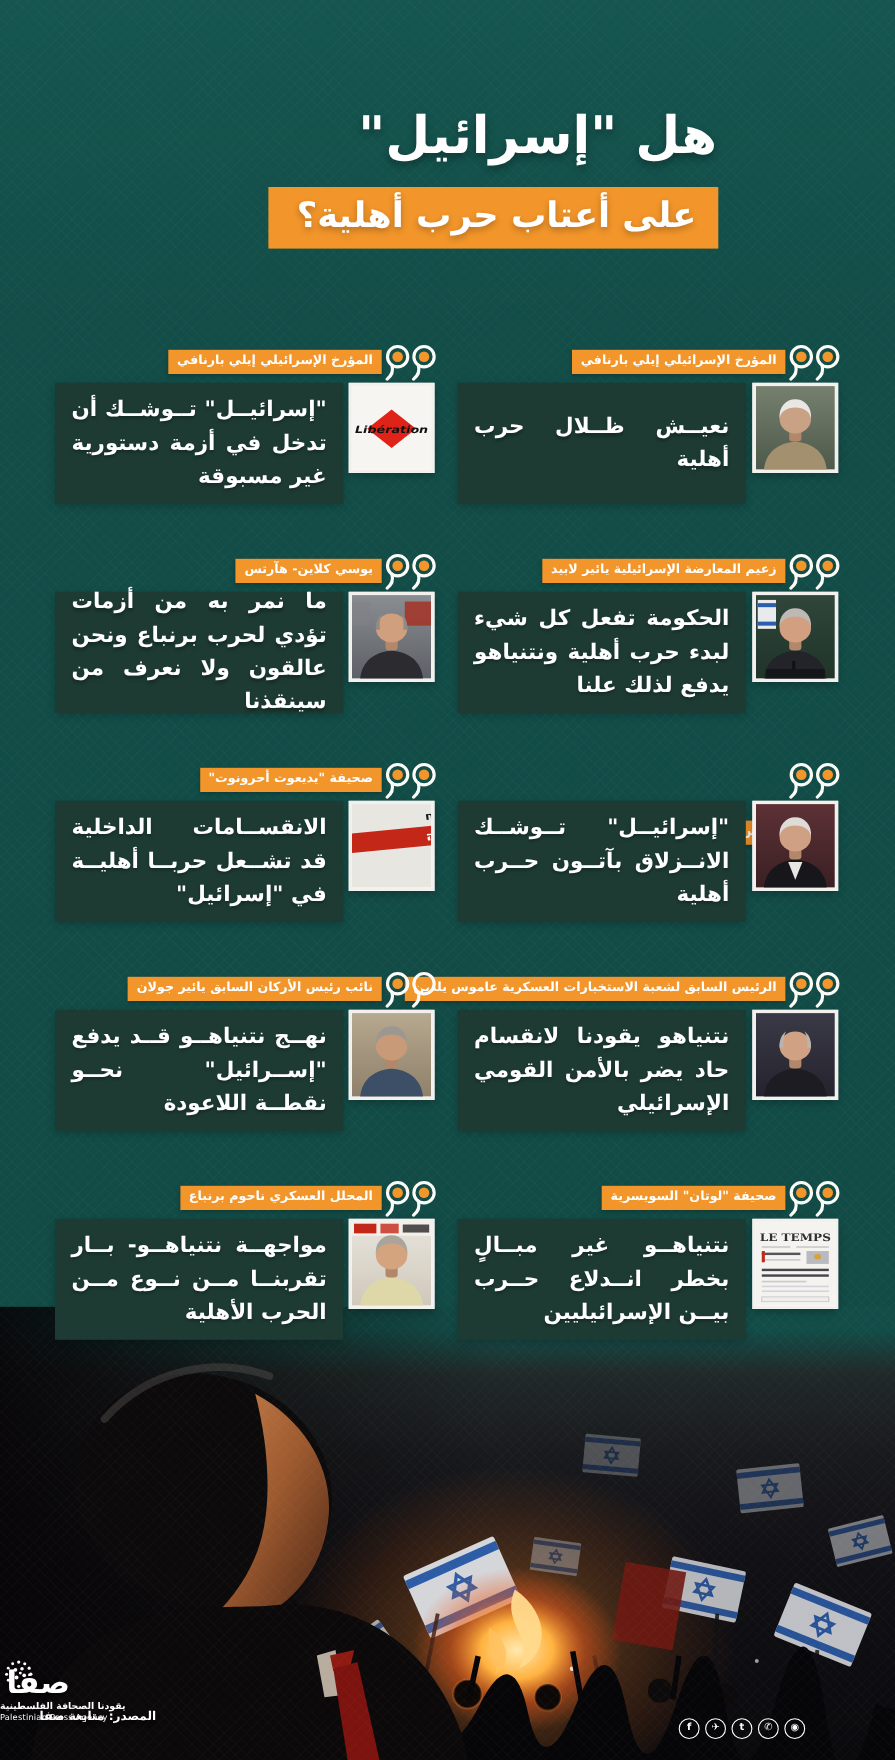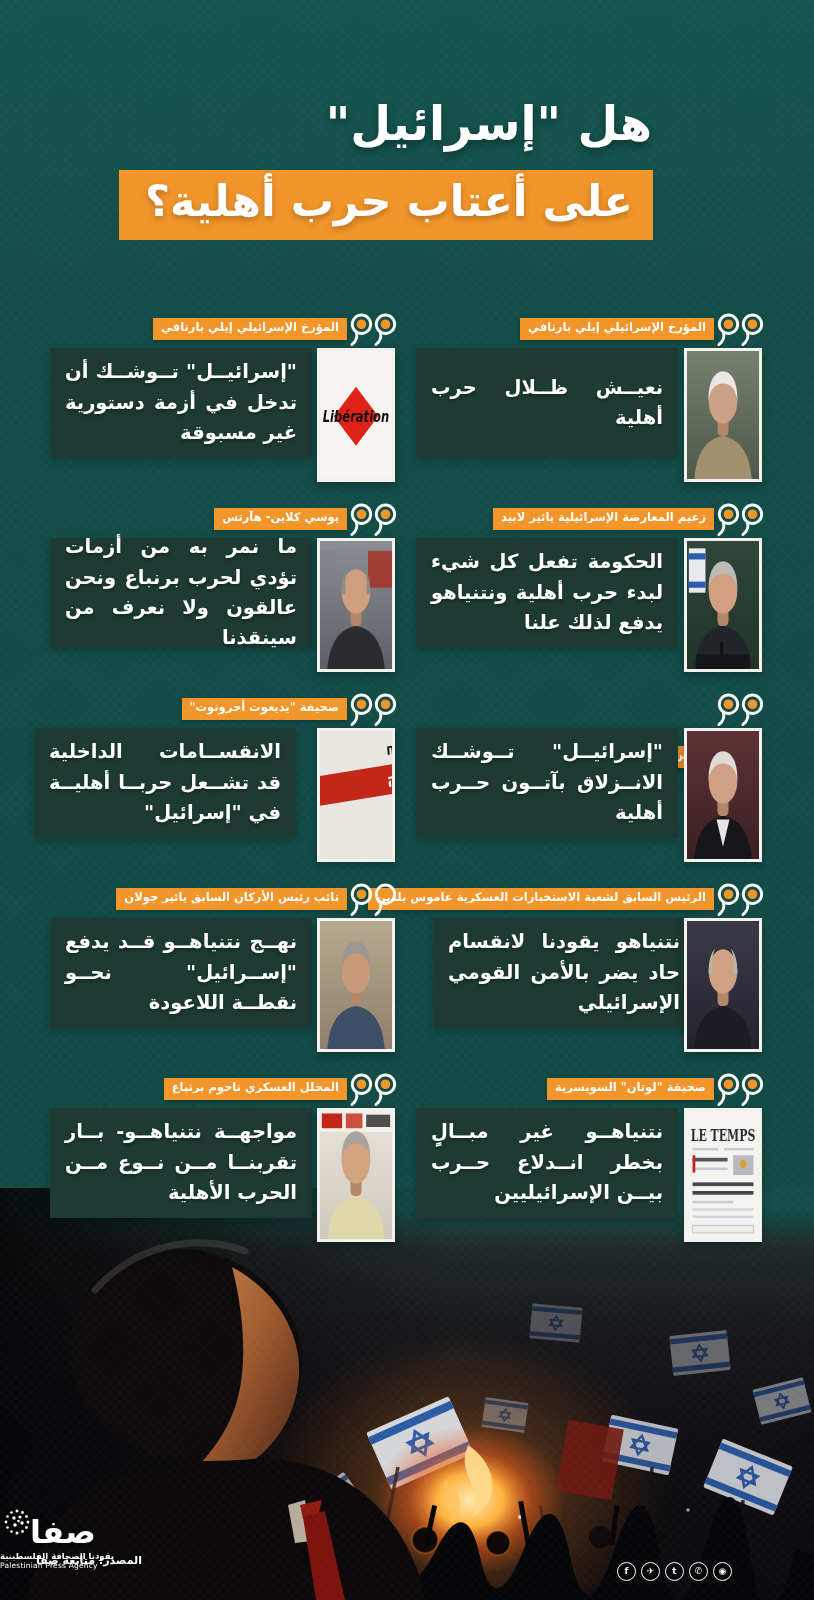--- a/index.html
+++ b/index.html
@@ -16,21 +16,21 @@
       repeating-linear-gradient(-45deg,rgba(255,255,255,.015) 0 1px,transparent 1px 7px);
   }
   
   .title-line1{
     position:absolute;top:96px;right:162px;z-index:5;
     color:#ffffff;font-size:47px;font-weight:bold;white-space:nowrap;
     text-shadow:0 4px 8px rgba(0,0,0,.35);
   }
   .title-line2{
     position:absolute;top:170px;right:161px;z-index:5;
-    background:#f2952a;color:#ffffff;font-size:43px;font-weight:bold;
+    background:#f2952a;color:#ffffff;font-size:32px;font-weight:bold;
     padding:6px 20px 12px 26px;white-space:nowrap;line-height:1.2;
     text-shadow:0 3px 6px rgba(0,0,0,.25);
   }
   
   .cards-layer{position:absolute;inset:0;z-index:6;}
   .src-label{
     position:absolute;background:#f2952a;color:#fff;
     font-size:11.5px;font-weight:bold;line-height:1;
     padding:4px 8px 6px 8px;white-space:nowrap;direction:rtl;
     box-shadow:0 2px 4px rgba(0,0,0,.25);
@@ -41,42 +41,42 @@
     position:absolute;width:262px;height:110px;background:#1d3b33;
     display:flex;align-items:center;box-shadow:0 3px 8px rgba(0,0,0,.22);
   }
   .qcard p{
     margin:0;width:100%;padding:0 15px;direction:rtl;
     color:#ffffff;font-size:19.5px;font-weight:bold;line-height:1.56;
     text-align:justify;text-align-last:right;
     text-shadow:0 2px 3px rgba(0,0,0,.3);
   }
   .qphoto{
-    position:absolute;width:78px;height:134px;background:#fff;
+    position:absolute;width:78px;height:82px;background:#fff;
     border:3px solid #f2f1ee;box-sizing:border-box;overflow:hidden;
     box-shadow:0 3px 8px rgba(0,0,0,.3);
   }
   .qphoto svg{display:block;width:100%;height:100%;}
   
   .montage{
     position:absolute;left:0;top:1188px;width:814px;height:412px;z-index:1;
     background:
       radial-gradient(270px 210px at 57% 74%, rgba(255,148,46,.40), rgba(230,110,30,.13) 55%, rgba(0,0,0,0) 76%),
       linear-gradient(90deg, rgba(7,5,7,.92) 0%, rgba(7,5,7,.35) 34%, rgba(7,5,7,0) 55%),
       linear-gradient(180deg, #134d48 0%, rgba(19,77,72,.92) 5%, rgba(33,39,39,.96) 15%, #191a1d 32%, #111014 56%, #0a090c 100%);
   }
   .montage svg.scene{position:absolute;left:0;bottom:0;}
   
   .source-line{
     position:absolute;top:1554px;left:36px;z-index:7;direction:rtl;
     color:#fff;font-size:11px;font-weight:bold;text-shadow:0 2px 4px rgba(0,0,0,.6);
   }
   .agency{position:absolute;right:684px;top:1516px;width:130px;z-index:7;color:#fff;direction:rtl;}
-  .agency .ar-logo{font-size:32px;font-weight:bold;line-height:1;display:block;text-align:left;
-    padding-left:30px;text-shadow:0 2px 5px rgba(0,0,0,.6);}
+  .agency .ar-logo{font-size:28px;font-weight:bold;line-height:1;display:block;text-align:left;
+    padding-left:6px;text-shadow:0 2px 5px rgba(0,0,0,.6);}
   .agency .dots{position:absolute;left:2px;top:-8px;}
   .agency .l1{display:block;font-size:8.5px;font-weight:bold;letter-spacing:.5px;margin-top:3px;text-align:left;direction:rtl;}
   .agency .l2{display:block;font-size:7.5px;font-weight:normal;letter-spacing:.2px;text-align:left;direction:ltr;}
   .socials{position:absolute;left:617px;top:1562px;z-index:7;display:flex;gap:5px;direction:ltr;}
   .soc{
     width:17px;height:17px;border:1.4px solid #fff;border-radius:50%;
     color:#fff;font-size:9px;font-weight:bold;line-height:17px;text-align:center;
     font-family:"DejaVu Sans",sans-serif;
   }
 </style>
@@ -239,21 +239,21 @@
  <g fill="none" stroke="#fbfbf8" stroke-width="3" stroke-linecap="round">
   <circle cx="13" cy="13" r="9.6"></circle>
             <path d="M7.6,21.3 C9.2,26.8 7,31.3 3,34.3"></path>
   <circle cx="38" cy="13" r="9.6"></circle>
             <path d="M32.6,21.3 C34.2,26.8 32,31.3 28,34.3"></path>
  </g>
  <circle cx="13" cy="13" r="5" fill="#f2952a"></circle>
           <circle cx="38" cy="13" r="5" fill="#f2952a"></circle>
         </svg></span>
       <span class="src-label" style="right: 467px; top: 698px;">صحيفة "يديعوت أحرونوت"</span>
-      <div class="qcard" style="left: 34px; top: 728px;">
+      <div class="qcard" style="left: 50px; top: 728px;">
         <p>الانقســامات الداخلية قد تشــعل حربــا أهليــة في "إسرائيل"</p>
       </div>
       <div class="qphoto" style="left: 317px; top: 728px;">
         <svg viewBox="0 0 78 104" preserveAspectRatio="none">
    <rect width="78" height="104" fill="#e8e6e0"></rect>
    <g transform="rotate(-7 39 52)" font-family="DejaVu Sans,sans-serif" font-weight="bold">
      <text x="76" y="24" font-size="13" fill="#17171a" text-anchor="end">ידיעות אח</text>
      <rect x="-8" y="32" width="96" height="24" fill="#c22718"></rect>
      <text x="74" y="50" font-size="15" fill="#ffffff" text-anchor="end">מעריב ה</text>
      <text x="76" y="88" font-size="20" fill="#141416" text-anchor="end">ישראל</text>
@@ -264,21 +264,21 @@
  <g fill="none" stroke="#fbfbf8" stroke-width="3" stroke-linecap="round">
   <circle cx="13" cy="13" r="9.6"></circle>
             <path d="M7.6,21.3 C9.2,26.8 7,31.3 3,34.3"></path>
   <circle cx="38" cy="13" r="9.6"></circle>
             <path d="M32.6,21.3 C34.2,26.8 32,31.3 28,34.3"></path>
  </g>
  <circle cx="13" cy="13" r="5" fill="#f2952a"></circle>
           <circle cx="38" cy="13" r="5" fill="#f2952a"></circle>
         </svg></span>
       <span class="src-label" style="right: 100px; top: 888px;">الرئيس السابق لشعبة الاستخبارات العسكرية عاموس يلدين</span>
-      <div class="qcard" style="left: 433px; top: 918px;">
+      <div class="qcard" style="left: 416px; top: 918px;">
         <p>نتنياهو يقودنا لانقسام حاد يضر بالأمن القومي الإسرائيلي</p>
       </div>
       <div class="qphoto" style="left: 684px; top: 918px;">
         <svg viewBox="0 0 78 104" preserveAspectRatio="none">
    <defs>
             <linearGradient id="pg6" x1="0" y1="0" x2="0" y2="1">
      <stop offset="0" stop-color="#3a3947"></stop>
               <stop offset="1" stop-color="#24232d"></stop>
             </linearGradient>
           </defs>

